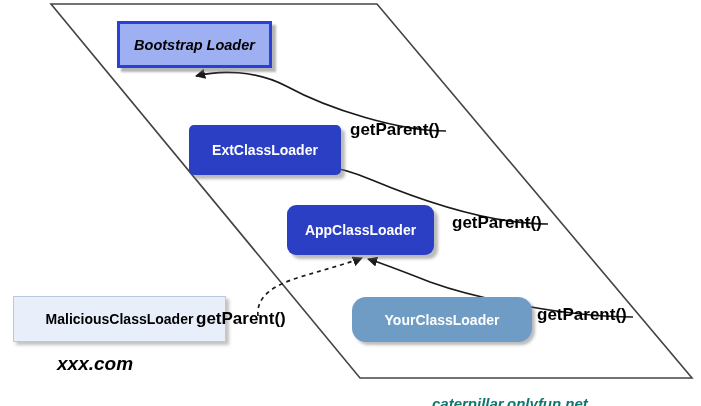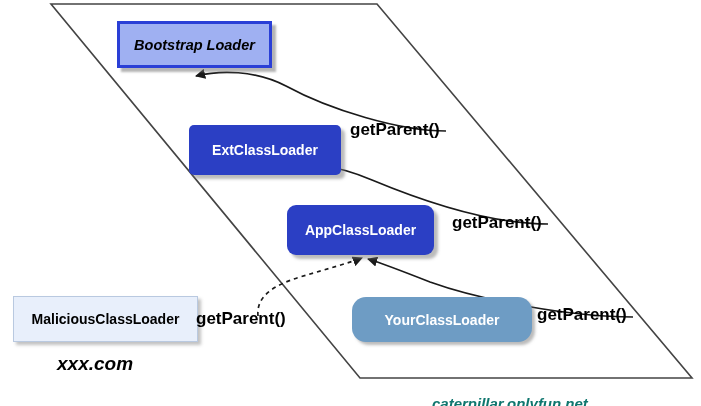--- a/index.html
+++ b/index.html
@@ -86,21 +86,21 @@
     color: #ffffff;
     font-size: 14px;
     font-weight: bold;
     box-shadow: 3px 3px 3px rgba(120,120,120,0.5);
   }
 
   
   .node-malicious {
     left: 13px;
     top: 296px;
-    width: 185px;
+    width: 213px;
     height: 46px;
     background: #e8effb;
     border: 1px solid #b9c9e0;
     color: #000000;
     font-size: 14px;
     font-weight: bold;
     box-shadow: 3px 3px 3px rgba(120,120,120,0.45);
   }
 
   .edge-label {

